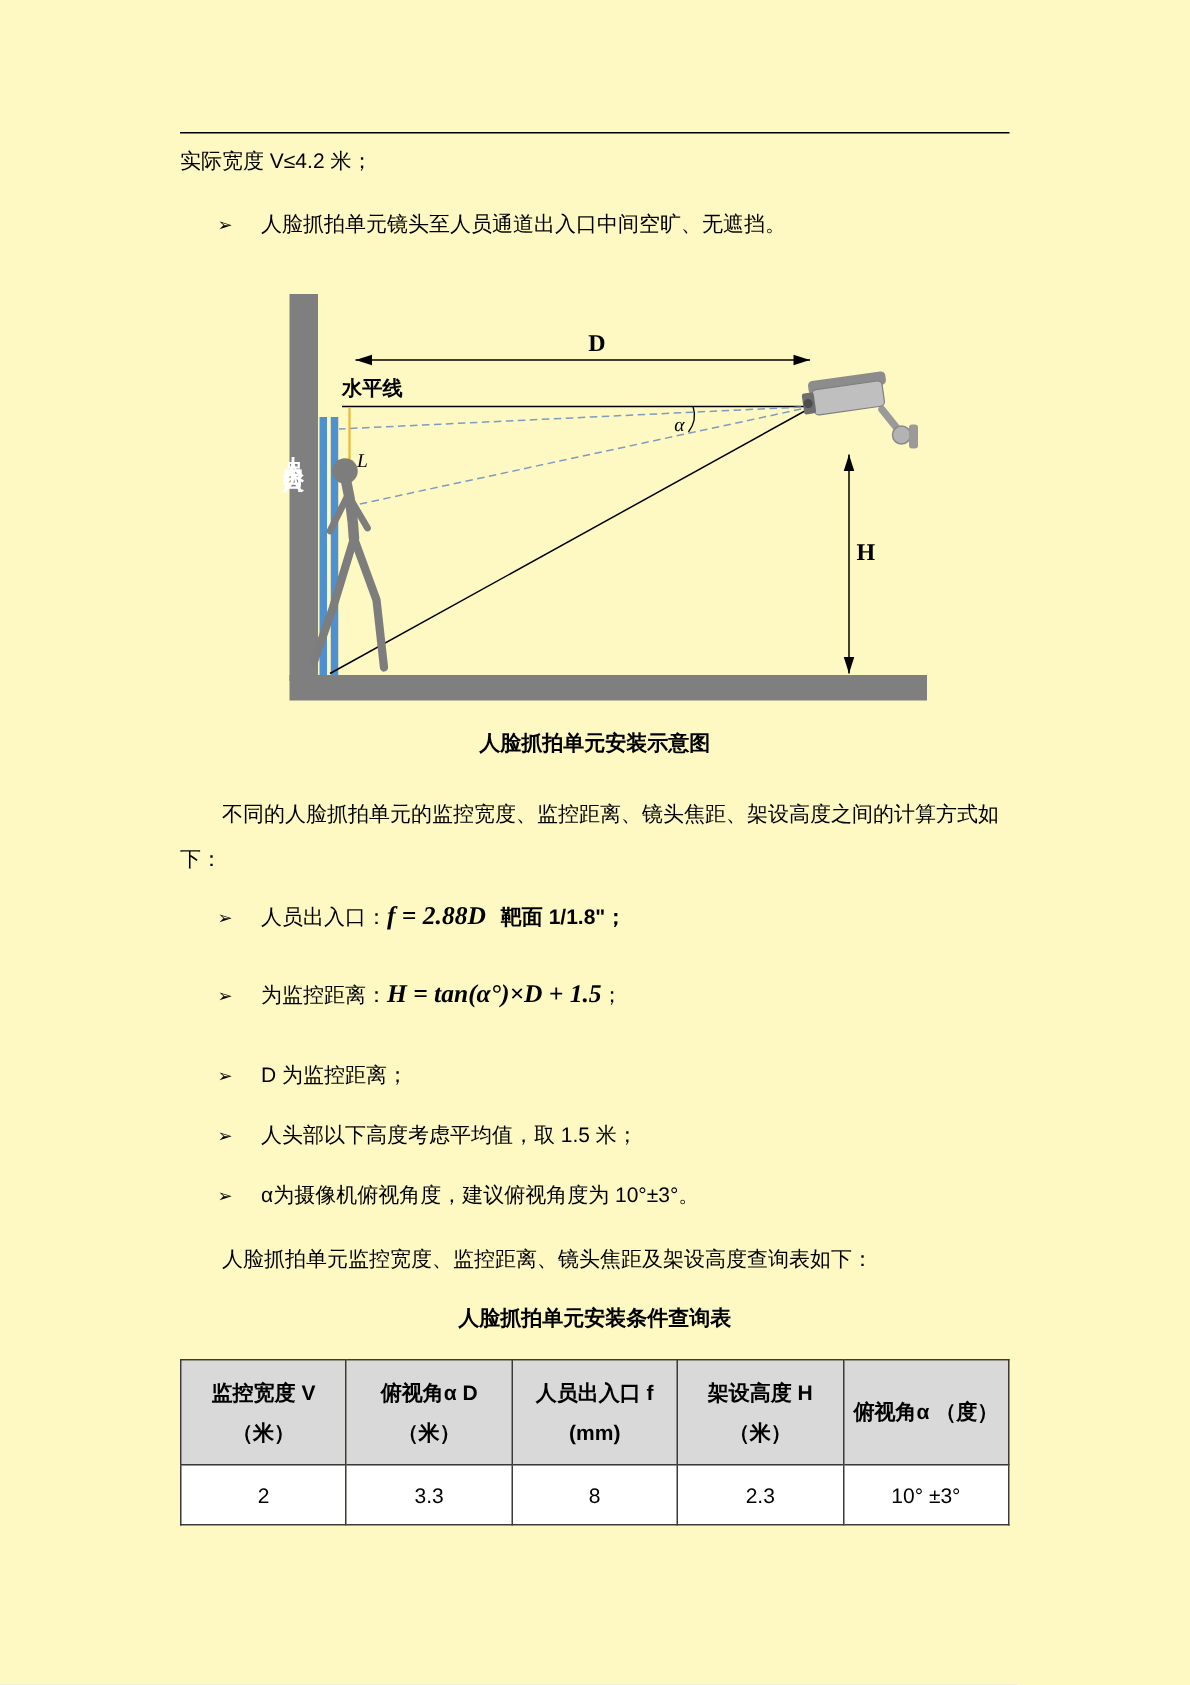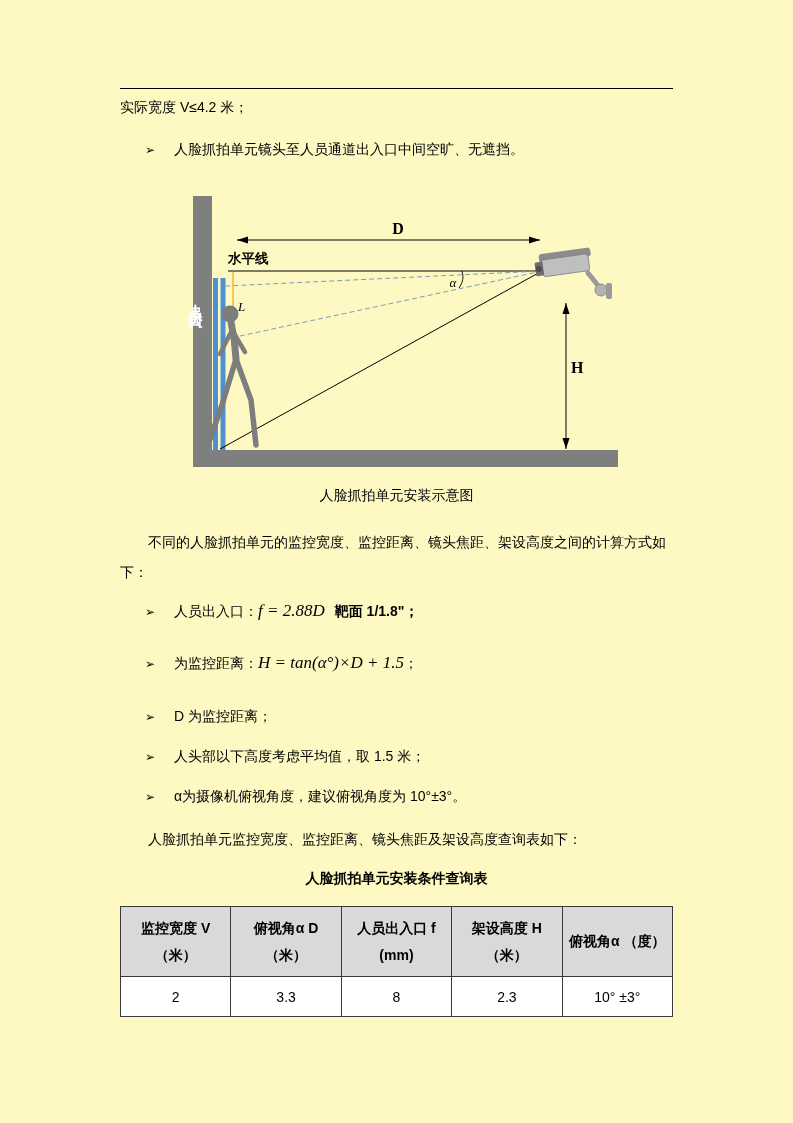--- a/index.html
+++ b/index.html
@@ -10,36 +10,36 @@
     background:#fef9c3; overflow:hidden;
   }
   .top-rule { position:absolute; left:120px; top:88px; width:553px; border-top:1.3px solid #000; }
 
   .body-line { position:absolute; font-size:14px; line-height:1.45; }
 
   .bullet-row { position:absolute; left:145px; width:545px; display:flex; align-items:baseline; font-size:14px; }
   .bullet-row .marker { flex:none; width:29px; font-size:12px; }
   .bullet-row .btext { flex:1; }
 
-  .formula { font-family:"Liberation Serif","DejaVu Serif",serif; font-style:italic; font-size:17px; }
+  .formula { font-family:"Liberation Serif","DejaVu Serif",serif; font-style:italic; font-size:17px;font-weight:bold; }
   .suffix-bold { font-weight:bold; margin-left:10px; }
 
   .diagram { position:absolute; left:170px; top:193px; width:460px; height:278px; }
   .diagram svg { display:block; }
   .entrance-label {
     writing-mode: vertical-rl; text-orientation: upright;
     fill:#ffffff; font-size:14px; font-weight:bold; letter-spacing:3px;
     font-family:"Liberation Sans","DejaVu Sans",sans-serif;
   }
   .horizon-label { font-size:13.5px; font-weight:bold; fill:#000; }
   .dim-label { font-family:"Liberation Serif","DejaVu Serif",serif; font-size:16px; font-weight:bold; fill:#000; text-anchor:middle; }
   .dim-label-small { font-family:"Liberation Serif","DejaVu Serif",serif; font-style:italic; font-size:13px; fill:#000; }
   .alpha-label { font-family:"Liberation Serif","DejaVu Serif",serif; font-style:italic; font-size:13px; fill:#000; text-anchor:middle; }
 
-  .caption { position:absolute; left:120px; top:487px; width:553px; text-align:center; font-size:14px; font-weight:normal; }
+  .caption { position:absolute; left:120px; top:487px; width:553px; text-align:center; font-size:14px; font-weight:bold; }
 
   .calc-intro { position:absolute; left:120px; top:527px; width:557px; font-size:14px; line-height:30px; text-indent:2em; }
 
   .table-intro { position:absolute; left:120px; top:831px; width:553px; font-size:14px; text-indent:2em; }
   .table-title { position:absolute; left:120px; top:870px; width:553px; text-align:center; font-size:14px; font-weight:bold; }
 
   table.lookup {
     position:absolute; left:120px; top:906px; width:553px;
     border-collapse:collapse; table-layout:fixed;
   }

